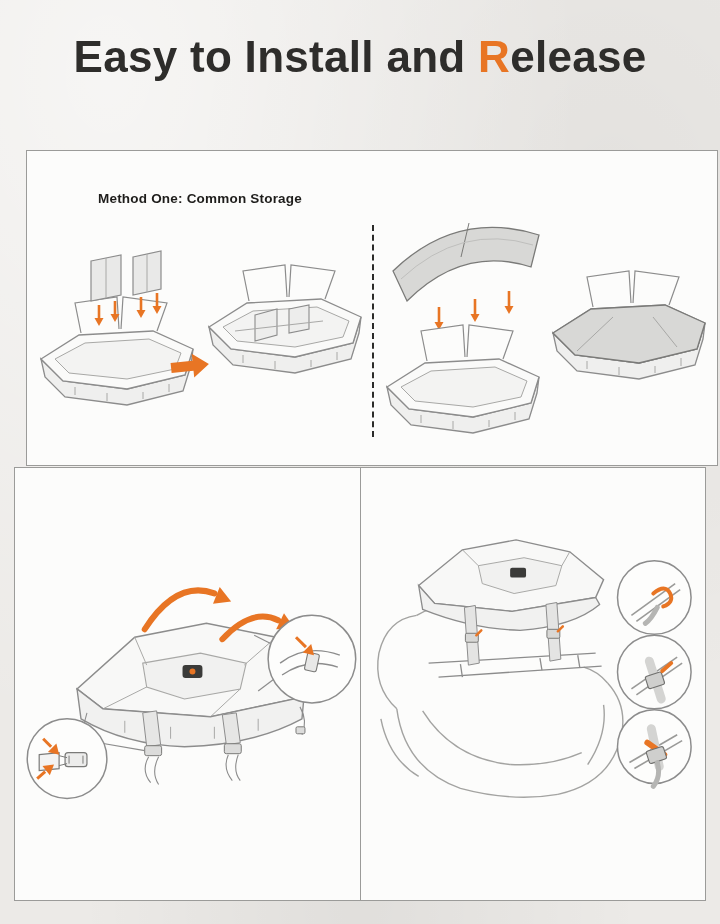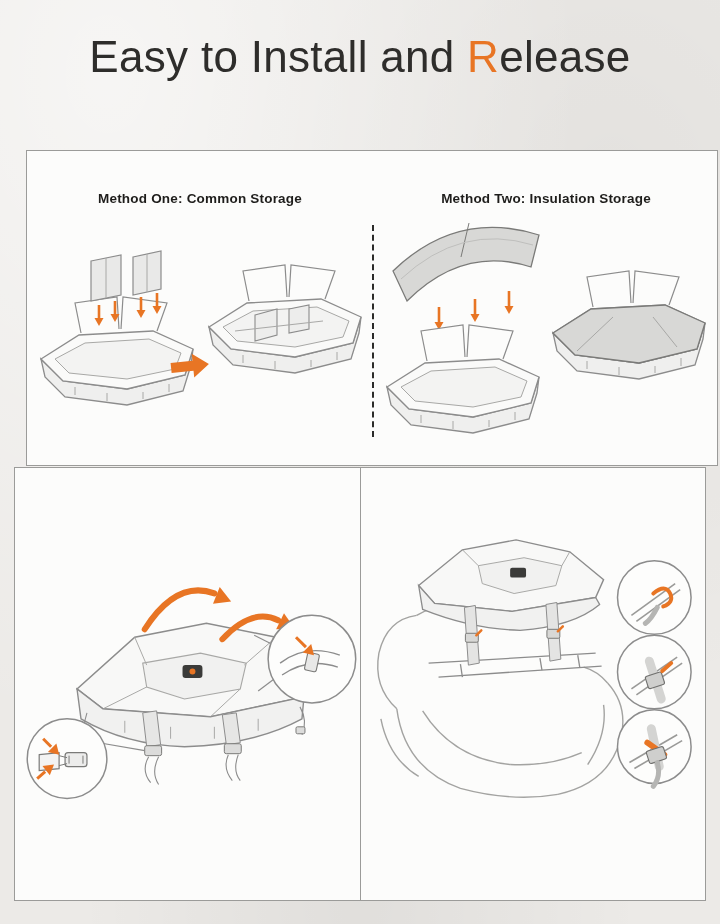--- a/index.html
+++ b/index.html
@@ -14,21 +14,21 @@
     position:absolute; inset:0;
     background:
       radial-gradient(ellipse at 15% 8%, rgba(255,255,255,.55), transparent 55%),
       radial-gradient(ellipse at 85% 20%, rgba(0,0,0,.035), transparent 50%),
       radial-gradient(ellipse at 50% 95%, rgba(0,0,0,.05), transparent 55%),
       #ECEAE7;
   }
   .title {
     position:absolute; top:32px; left:0; width:100%;
     text-align:center;
-    font-size:44px; font-weight:400; color:#2E2D2B;
+    font-size:44px; font-weight:700; color:#2E2D2B;
     letter-spacing:.3px;
   }
   .title .accent { color:#E87524; }
   .panel {
     position:absolute;
     background:#FCFCFB;
     border:1px solid #9B9B99;
   }
   .top-panel { left:26px; top:150px; width:692px; height:316px; }
   .bottom-left { left:14px; top:467px; width:347px; height:434px; }
@@ -51,21 +51,20 @@
 </style>
 </head>
 <body>
 
 <div class="page">
 
   <h1 class="title"><span>Easy to Install and </span><span class="accent">R</span><span>elease</span></h1>
 
   <section class="panel top-panel">
     <div class="method-label method-one">Method One: Common Storage</div>
-    <div class="method-label method-two">Method Two:  Insulation Storage</div>
     <div class="dashed-divider"></div>
 
     <svg class="illu illu-tl" viewBox="0 0 335 250">
       <defs>
         <g id="tl-box">
           <path d="M6,62 L10,80 L30,100 L92,108 L148,94 L156,68 L158,52 L150,78 L92,92 L28,84 Z" fill="#EFEFEE" stroke="#8C8C8C" stroke-width="1.3"></path>
           <path d="M6,62 L44,38 L118,34 L158,52 L150,78 L92,92 L28,84 Z" fill="#FAFAF9" stroke="#8C8C8C" stroke-width="1.3"></path>
           <path d="M20,62 L50,46 L114,42 L146,56 L140,72 L92,82 L34,76 Z" fill="#F3F3F2" stroke="#A8A8A6" stroke-width="1"></path>
           <path d="M40,90 L40,98 M72,96 L72,104 M108,95 L108,102 M134,87 L134,95" stroke="#A8A8A6" stroke-width="1"></path>
         </g>

